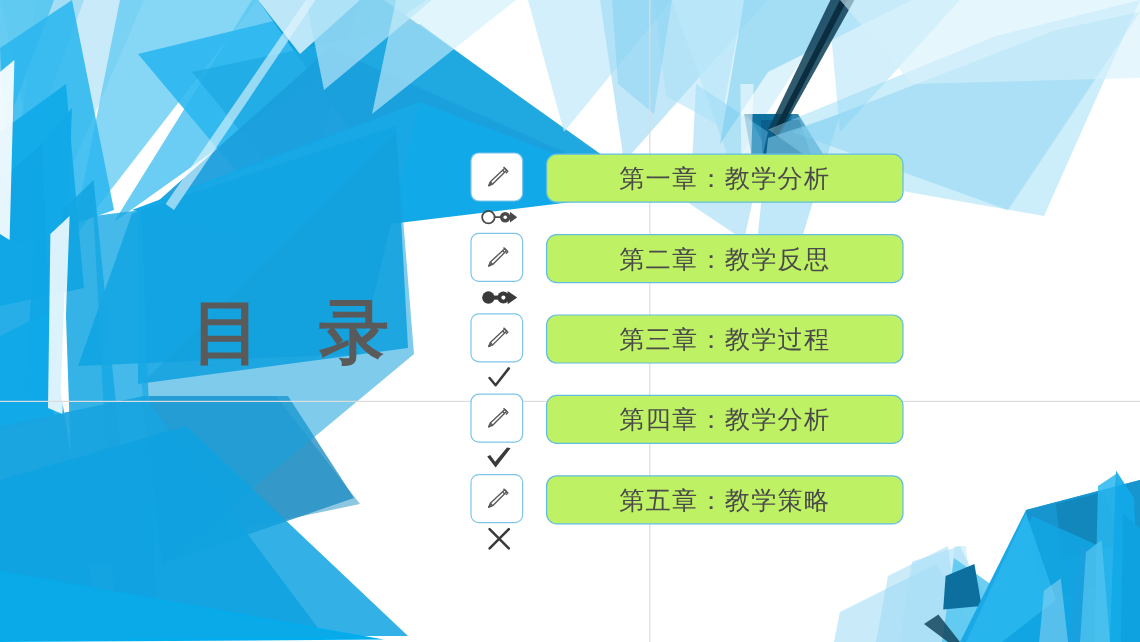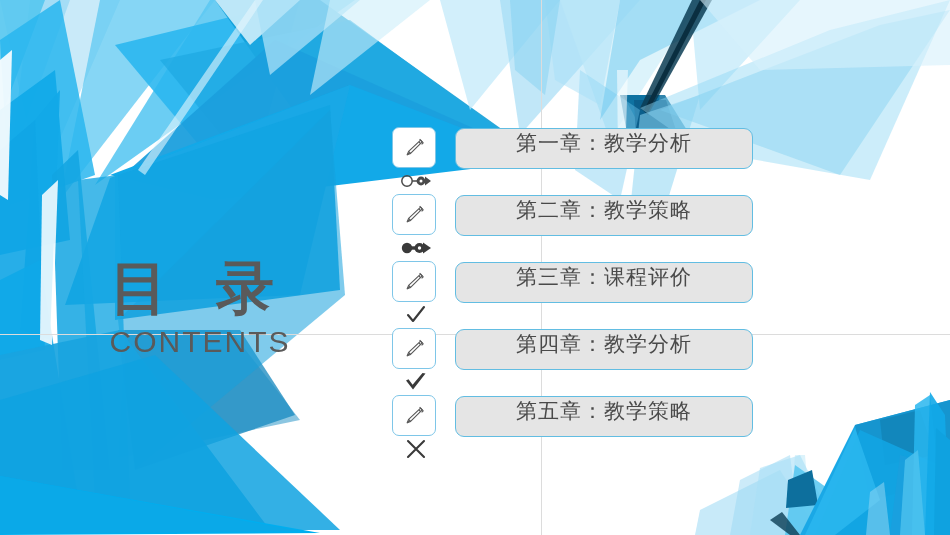--- a/index.html
+++ b/index.html
@@ -35,23 +35,23 @@
     position: absolute;
     left: 0;
     height: 1px;
     width: 950px;
     background: #dcdcdc;
   }
   
   .title-block {
     position: absolute;
     left: 60px;
-    top: 258px;
+    top: 248px;
     width: 280px;
-    text-align: center;
+    text-align: right;
   }
   .title-cn {
     font-size: 58px;
     font-weight: bold;
     color: #5a5a5a;
     letter-spacing: 16px;
     line-height: 1.05;
     white-space: pre;
     font-family: "Liberation Sans", "DejaVu Sans", sans-serif;
   }
@@ -100,23 +100,24 @@
     justify-content: center;
   }
   .chapter-box {
     position: absolute;
     left: 63px;
     top: 1px;
     width: 298px;
     height: 41px;
     border: 1px solid #62bde2;
     border-radius: 9px;
-    background: #e5e5e5;
+    background: #bef264;
     box-sizing: border-box;
     display: flex;
+    align-items: center;
     justify-content: center;
   }
   .chapter-label {
     font-size: 21px;
     color: #4a4a4a;
     font-family: "Liberation Sans", "DejaVu Sans", sans-serif;
     letter-spacing: 1px;
     white-space: nowrap;
   }
 </style>
@@ -224,21 +225,20 @@
       <polygon points="905,460 918,450 925,535 900,535" fill="#55c6f0" opacity="0.7"></polygon>
       <polygon points="870,492 884,482 890,535 866,535" fill="#8fd6f3" opacity="0.55"></polygon>
     </g>
   </svg>
 
   <div class="guide-v" style="left:541px;"></div>
   <div class="guide-h" style="top:334px;"></div>
 
   <div class="title-block">
     <div class="title-cn">目 录</div>
-    <div class="title-en">CONTENTS</div>
   </div>
 
   <div class="toc">
 
     <div class="toc-row">
       <div class="icon-box">
         <svg width="26" height="26" viewBox="0 0 26 26">
           <g stroke="#5a5a5a" stroke-width="1.15" fill="none" stroke-linejoin="round">
             <path d="M19.6 5.2 L21.2 6.8 L9.6 18.4 L6.2 19.8 L7.6 16.4 Z"></path>
             <path d="M17.9 6.9 L19.5 8.5"></path>
@@ -279,21 +279,21 @@
       <div class="mark">
         <svg width="34" height="16" viewBox="0 0 34 16">
           <circle cx="8" cy="8" r="5.2" fill="#3a3a3a"></circle>
           <rect x="8" y="6.3" width="13" height="3.4" fill="#3a3a3a"></rect>
           <circle cx="20.5" cy="8" r="5" fill="#3a3a3a"></circle>
           <circle cx="20.5" cy="8" r="1.7" fill="#ffffff"></circle>
           <polygon points="24,2.5 32,8 24,13.5" fill="#3a3a3a"></polygon>
         </svg>
       </div>
       <div class="chapter-box">
-        <span class="chapter-label">第二章：教学策略</span>
+        <span class="chapter-label">第二章：教学反思</span>
       </div>
     </div>
 
     <div class="toc-row">
       <div class="icon-box">
         <svg width="26" height="26" viewBox="0 0 26 26">
           <g stroke="#5a5a5a" stroke-width="1.15" fill="none" stroke-linejoin="round">
             <path d="M19.6 5.2 L21.2 6.8 L9.6 18.4 L6.2 19.8 L7.6 16.4 Z"></path>
             <path d="M17.9 6.9 L19.5 8.5"></path>
             <path d="M7.6 16.4 L9.6 18.4"></path>
@@ -301,21 +301,21 @@
             <path d="M18.6 4.2 L22.2 7.8 L20.6 9.4"></path>
           </g>
         </svg>
       </div>
       <div class="mark">
         <svg width="24" height="22" viewBox="0 0 24 22">
           <path d="M4 11 L9 17 L20 3" fill="none" stroke="#3a3a3a" stroke-width="2.1" stroke-linecap="round" stroke-linejoin="round"></path>
         </svg>
       </div>
       <div class="chapter-box">
-        <span class="chapter-label">第三章：课程评价</span>
+        <span class="chapter-label">第三章：教学过程</span>
       </div>
     </div>
 
     <div class="toc-row">
       <div class="icon-box">
         <svg width="26" height="26" viewBox="0 0 26 26">
           <g stroke="#5a5a5a" stroke-width="1.15" fill="none" stroke-linejoin="round">
             <path d="M19.6 5.2 L21.2 6.8 L9.6 18.4 L6.2 19.8 L7.6 16.4 Z"></path>
             <path d="M17.9 6.9 L19.5 8.5"></path>
             <path d="M7.6 16.4 L9.6 18.4"></path>

